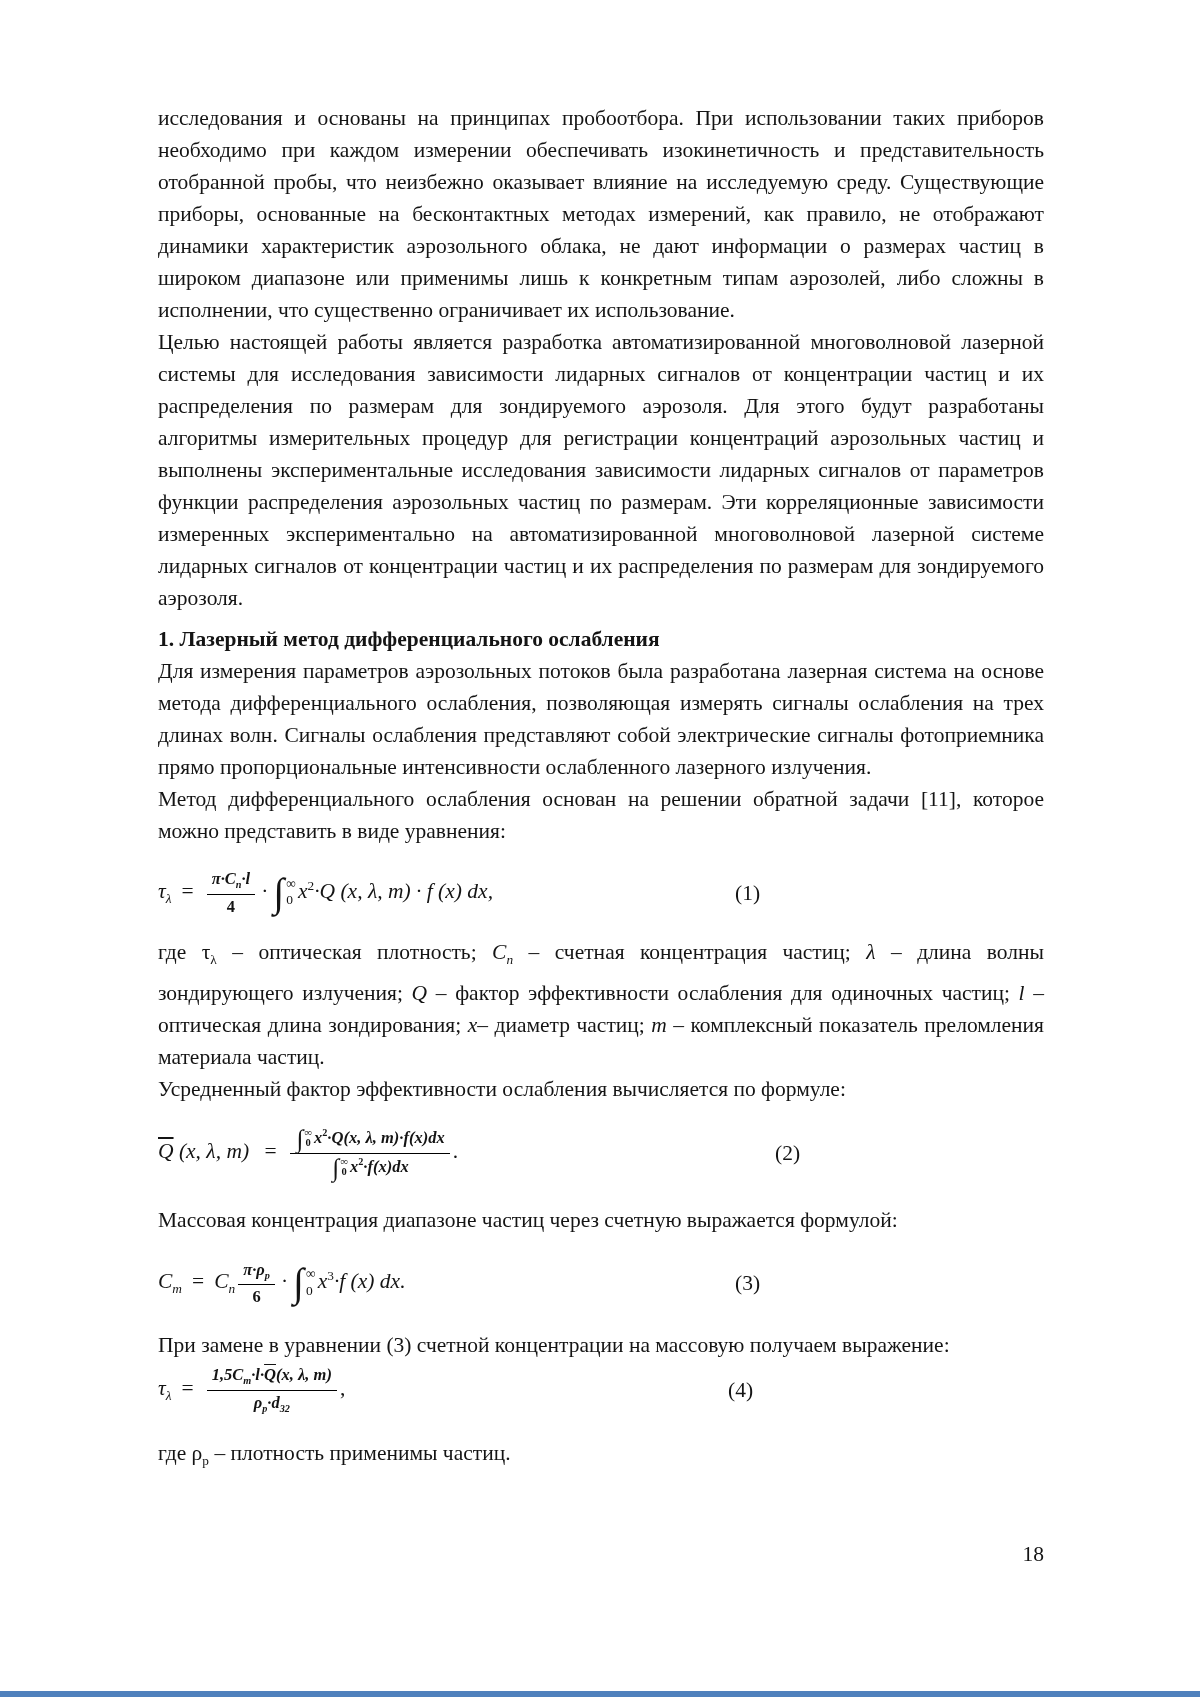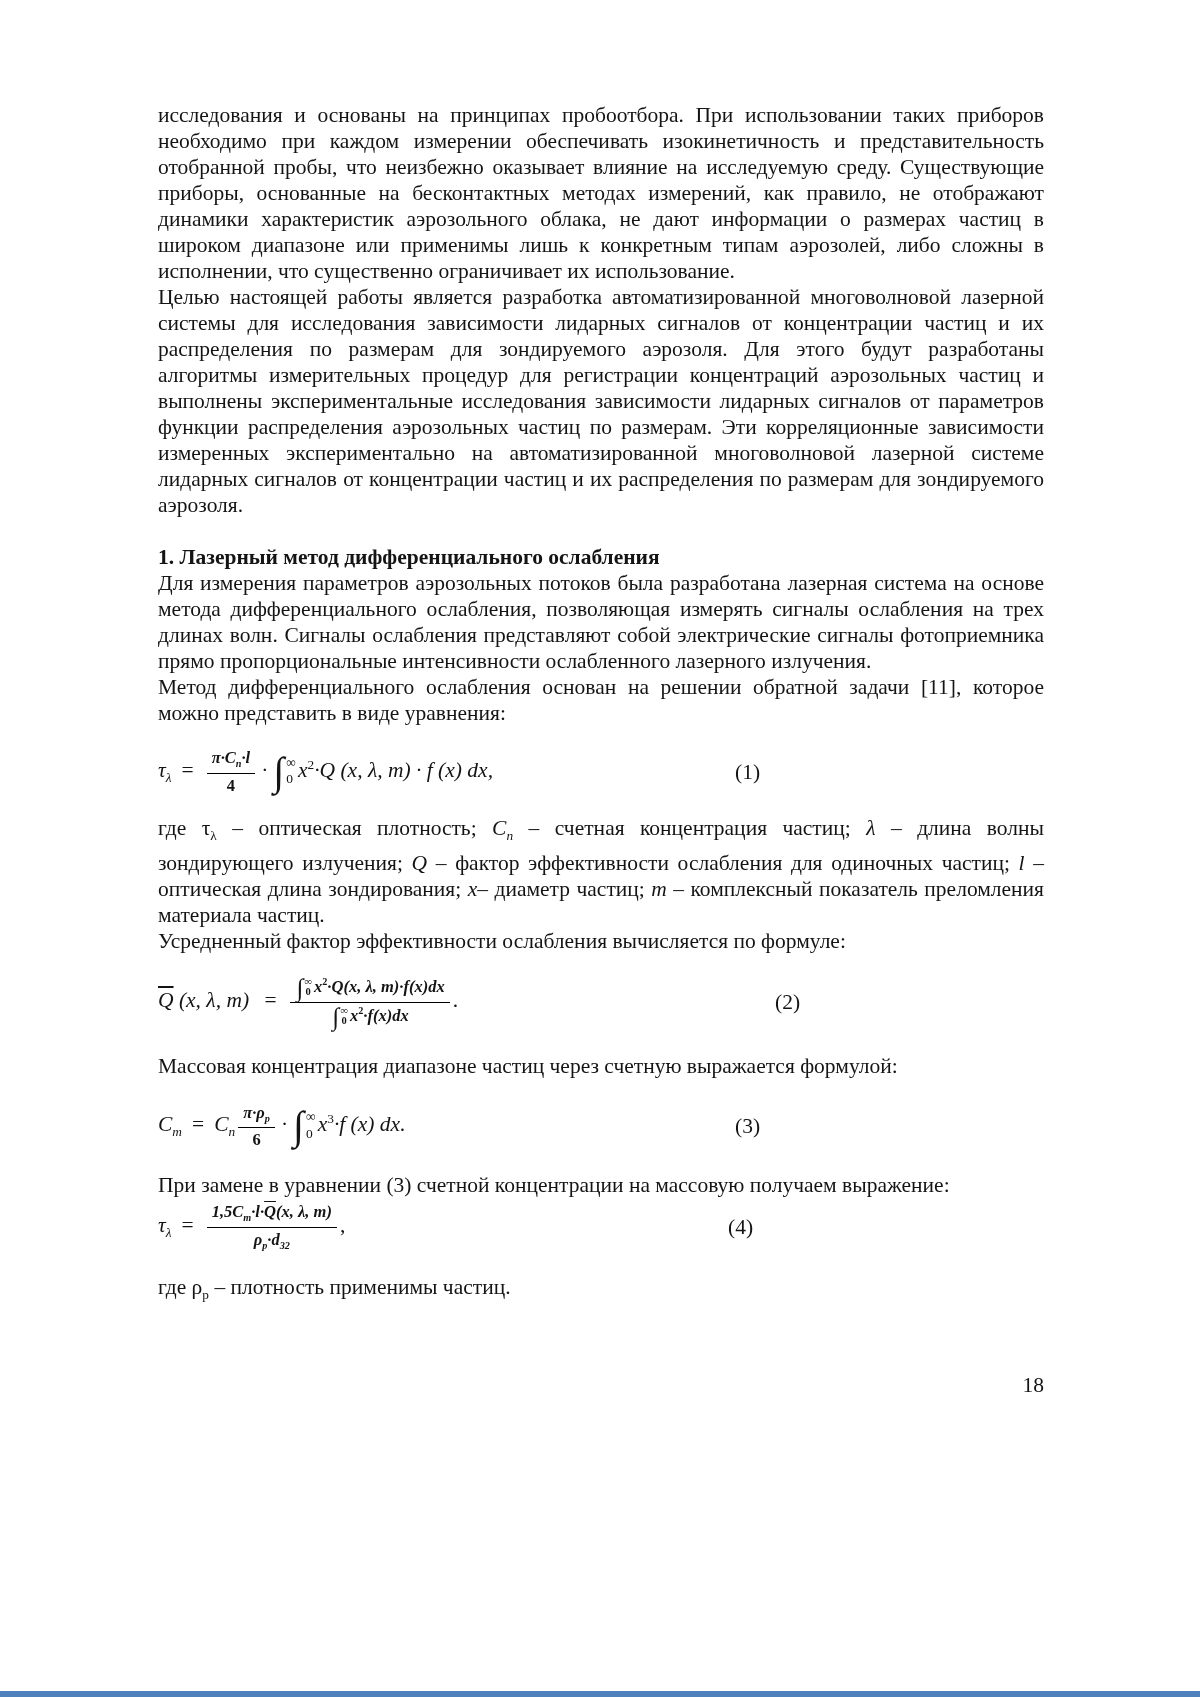--- a/index.html
+++ b/index.html
@@ -12,26 +12,26 @@
     overflow: hidden;
   }
   .text-block {
     position: absolute;
     left: 158px; top: 102px;
     width: 886px;
   }
   .para {
     margin: 0;
     font-size: 21.5px;
-    line-height: 26px;
+    line-height: 32px;
     text-align: justify;
   }
   .heading {
     font-weight: 700;
-    margin-top: 26px;
+    margin-top: 9px;
     text-align: left;
   }
   .it { font-style: italic; }
   .ovl { text-decoration: overline; }
   sub, sup { font-size: 0.62em; }
 
   .equation {
     position: relative;
     font-size: 21.5px;
     white-space: nowrap;

